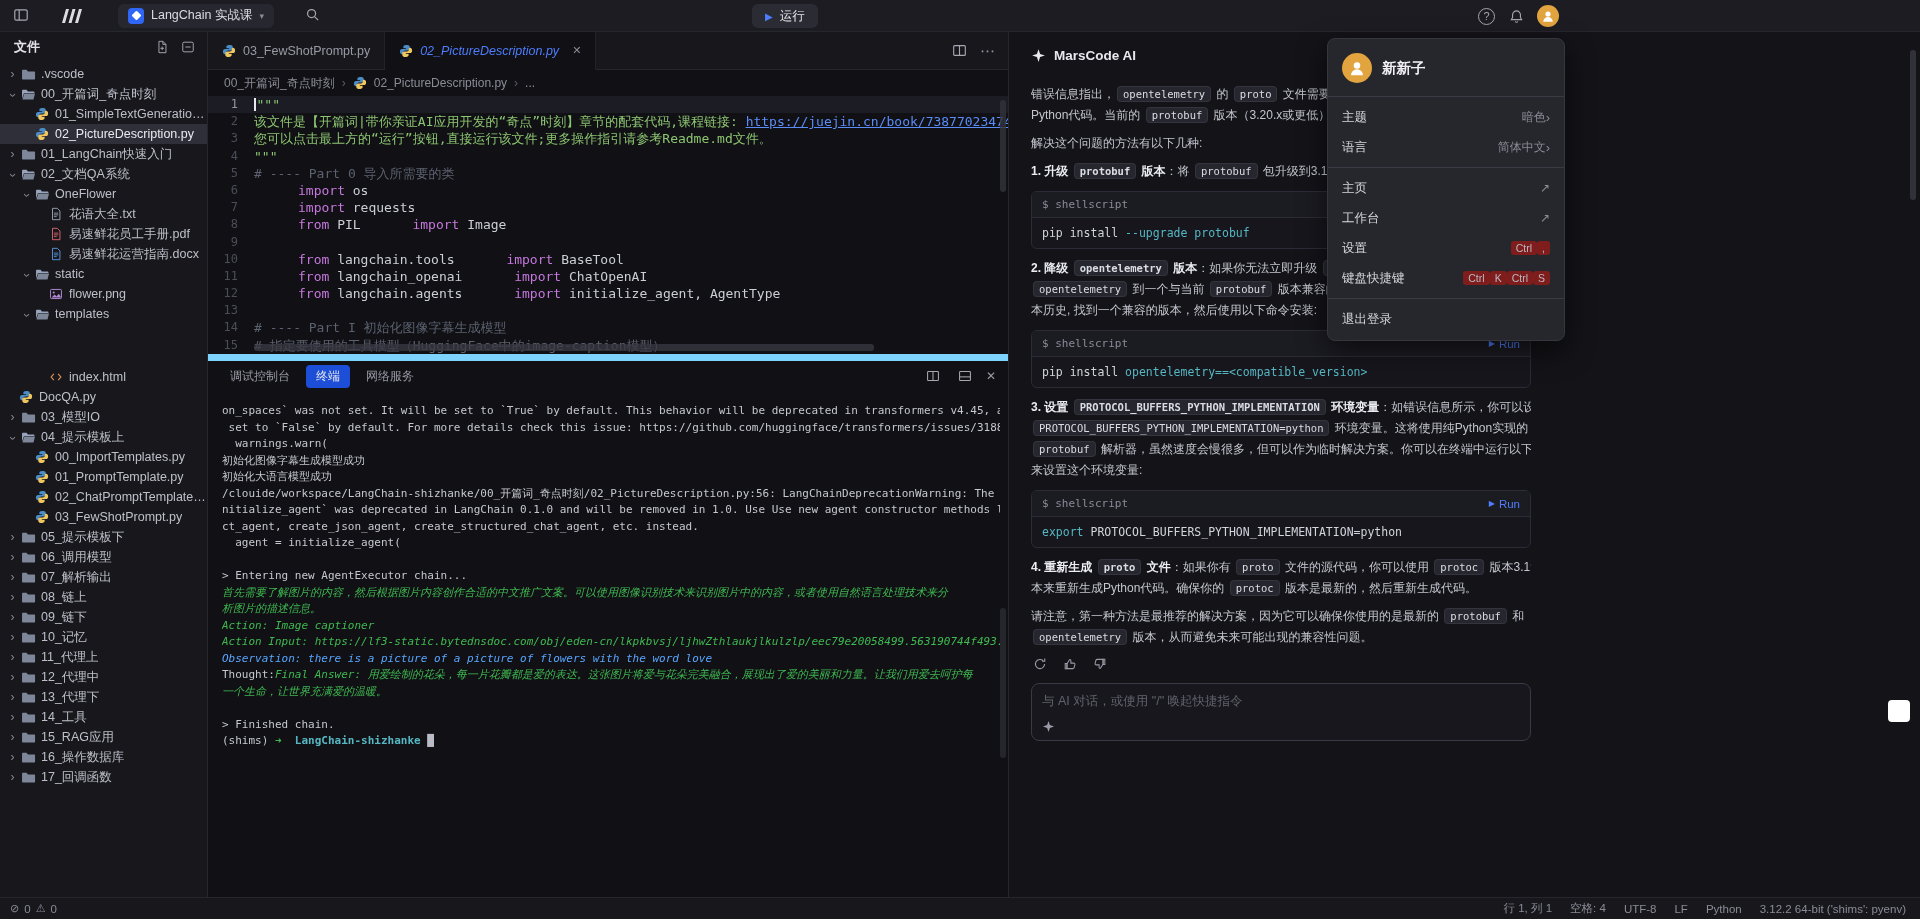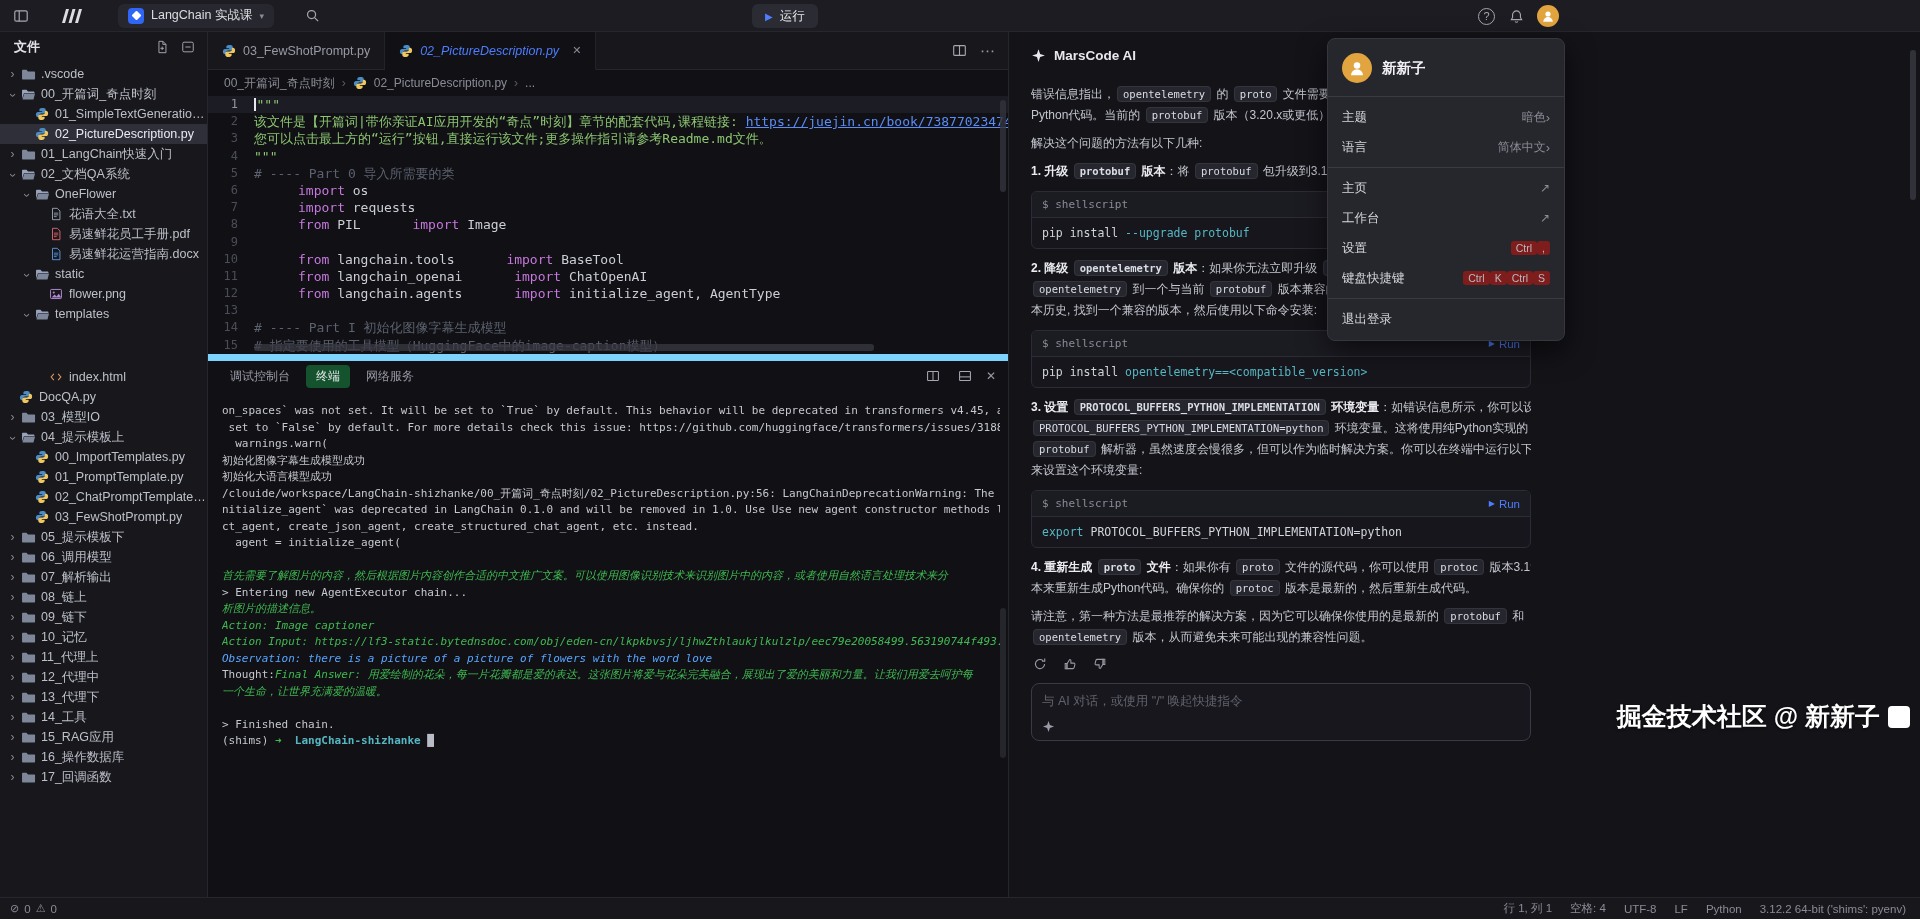--- a/index.html
+++ b/index.html
@@ -2,21 +2,21 @@
 <html><head>
 <meta charset="utf-8">
 <style>
   *{margin:0;padding:0;box-sizing:border-box;cursor:default;}
   html,body{width:1920px;height:919px;overflow:hidden;}
   body{background:#101015;color:#c9c9d2;font-family:"Liberation Sans",sans-serif;font-size:13px;position:relative;}
   svg{display:block;}
 
   
   .titlebar{position:absolute;top:0;left:0;right:0;height:32px;background:#1c1c22;border-bottom:1px solid #26262d;display:flex;align-items:center;z-index:10;}
-  .tb-left{display:flex;align-items:center;gap:28px;padding-left:10px;}
+  .tb-left{display:flex;gap:28px;padding-left:10px;}
   .tb-icon{color:#a7a7b2;display:inline-flex;align-items:center;justify-content:center;width:22px;height:22px;border-radius:4px;}
   .logo{display:inline-flex;align-items:center;}
   .ws-pill{display:flex;align-items:center;gap:7px;height:24px;background:#27272f;border-radius:6px;padding:0 10px;color:#dcdce2;font-size:12.5px;}
   .ws-ic{width:16px;height:16px;background:#2f66f5;border-radius:4px;display:flex;align-items:center;justify-content:center;}
   .ws-diamond{width:7px;height:7px;background:#fff;transform:rotate(45deg);border-radius:1px;}
   .ws-chev{color:#8b8b97;font-size:9px;}
   .run-pill{position:absolute;left:752px;top:4px;height:24px;display:flex;align-items:center;gap:7px;background:#2b2b33;border-radius:6px;padding:0 13px;color:#e6e6ec;font-size:12.5px;}
   .run-pill .play{color:#4e7dfd;font-size:10px;}
   .tb-right{position:absolute;left:1478px;top:0;height:32px;display:flex;align-items:center;gap:10px;}
   .circle-q{width:17px;height:17px;border:1.2px solid #a7a7b2;border-radius:50%;font-size:11px;line-height:15px;text-align:center;color:#a7a7b2;}
@@ -59,21 +59,21 @@
   .c-kw{color:#c678dd;margin-left:44px;}
   .c-t{color:#ccced6;}
   .c-link{color:#5b8df7;text-decoration:underline;}
   .hscroll{position:absolute;bottom:3px;left:46px;width:620px;height:7px;background:#3a3a44;border-radius:3px;opacity:.75;}
   .vscroll{position:absolute;top:4px;right:2px;width:6px;height:92px;background:#33333c;border-radius:3px;opacity:.8;}
 
   
   .bpanel{flex:1;border-top:7px solid #7dd3fc;position:relative;overflow:hidden;background:#101015;}
   .ptabbar{height:30px;display:flex;align-items:center;padding:0 12px;gap:6px;}
   .ptab{padding:3px 10px;font-size:12px;color:#9a9aa6;border-radius:4px;}
-  .ptab.active{background:#14532d;color:#e6e6ec;}
+  .ptab.active{background:#1d4ed8;color:#e6e6ec;}
   .p-actions{margin-left:auto;display:flex;align-items:center;gap:10px;color:#9a9aa6;}
   .xx{font-size:12px;}
   .term{padding:12px 8px 0 14px;font:11px/16.5px "DejaVu Sans Mono",monospace;}
   .tline{height:16.5px;white-space:pre;overflow:hidden;}
   .tm-t{color:#c6c8cf;}
   .tm-g{color:#3fb950;font-style:italic;}
   .tm-b{color:#58a6ff;font-style:italic;}
   .tm-arrow{color:#3fb950;font-weight:bold;}
   .tm-dir{color:#56b6c2;font-weight:bold;}
   .tm-cursor{color:#b9bcc6;}
@@ -621,22 +621,22 @@
         <div class="tline"><span class="tm-t">on_spaces` was not set. It will be set to `True` by default. This behavior will be deprecated in transformers v4.45, and will be then</span></div>
         <div class="tline"><span class="tm-t"> set to `False` by default. For more details check this issue: https://github.com/huggingface/transformers/issues/31884</span></div>
         <div class="tline"><span class="tm-t">  warnings.warn(</span></div>
         <div class="tline"><span class="tm-t">初始化图像字幕生成模型成功</span></div>
         <div class="tline"><span class="tm-t">初始化大语言模型成功</span></div>
         <div class="tline"><span class="tm-t">/clouide/workspace/LangChain-shizhanke/00_开篇词_奇点时刻/02_PictureDescription.py:56: LangChainDeprecationWarning: The function `i</span></div>
         <div class="tline"><span class="tm-t">nitialize_agent` was deprecated in LangChain 0.1.0 and will be removed in 1.0. Use Use new agent constructor methods like create_rea</span></div>
         <div class="tline"><span class="tm-t">ct_agent, create_json_agent, create_structured_chat_agent, etc. instead.</span></div>
         <div class="tline"><span class="tm-t">  agent = initialize_agent(</span></div>
         <div class="tline">&nbsp;</div>
+        <div class="tline"><span class="tm-t">&gt; Entering new AgentExecutor chain...</span></div>
         <div class="tline"><span class="tm-g">首先需要了解图片的内容，然后根据图片内容创作合适的中文推广文案。可以使用图像识别技术来识别图片中的内容，或者使用自然语言处理技术来分</span></div>
-        <div class="tline"><span class="tm-t">&gt; Entering new AgentExecutor chain...</span></div>
         <div class="tline"><span class="tm-g">析图片的描述信息。</span></div>
         <div class="tline"><span class="tm-g">Action: Image captioner</span></div>
         <div class="tline"><span class="tm-g">Action Input: https://lf3-static.bytednsdoc.com/obj/eden-cn/lkpkbvsj/ljhwZthlaukjlkulzlp/eec79e20058499.563190744f493.jpg</span></div>
         <div class="tline"><span class="tm-b">Observation: there is a picture of a picture of flowers with the word love</span></div>
         <div class="tline"><span class="tm-t">Thought:</span><span class="tm-g">Final Answer: 用爱绘制的花朵，每一片花瓣都是爱的表达。这张图片将爱与花朵完美融合，展现出了爱的美丽和力量。让我们用爱去呵护每</span></div>
         <div class="tline"><span class="tm-g">一个生命，让世界充满爱的温暖。</span></div>
         <div class="tline">&nbsp;</div>
         <div class="tline"><span class="tm-t">&gt; Finished chain.</span></div>
         <div class="tline"><span class="tm-t">(shims) </span><span class="tm-arrow">➜  </span><span class="tm-dir">LangChain-shizhanke</span><span class="tm-t"> </span><span class="tm-cursor">█</span></div>
       </div>
@@ -815,15 +815,14 @@
       <span class="sitem">行 1, 列 1</span>
       <span class="sitem">空格: 4</span>
       <span class="sitem">UTF-8</span>
       <span class="sitem">LF</span>
       <span class="sitem">Python</span>
       <span class="sitem">3.12.2 64-bit ('shims': pyenv)</span>
     </div>
 </div>
 
 <div class="watermark">
-  <span>掘金技术社区 @ 新新子</span>
   <span class="wm-logo"></span>
 </div>
 
 </body></html>

